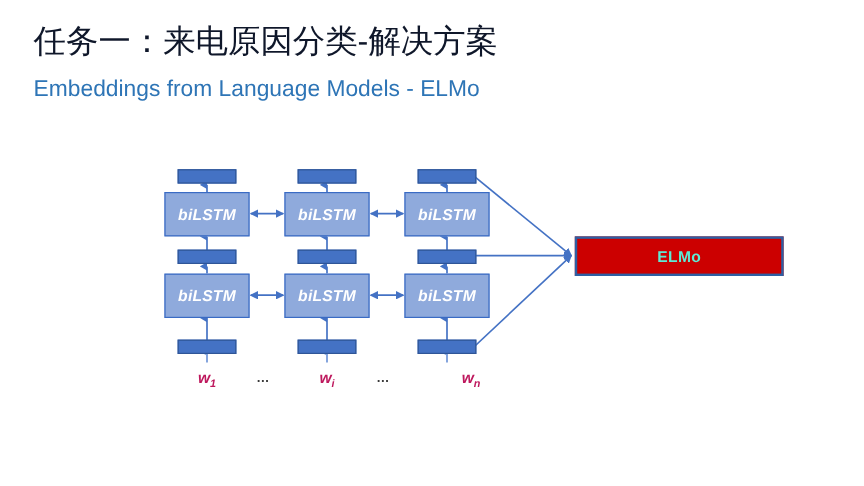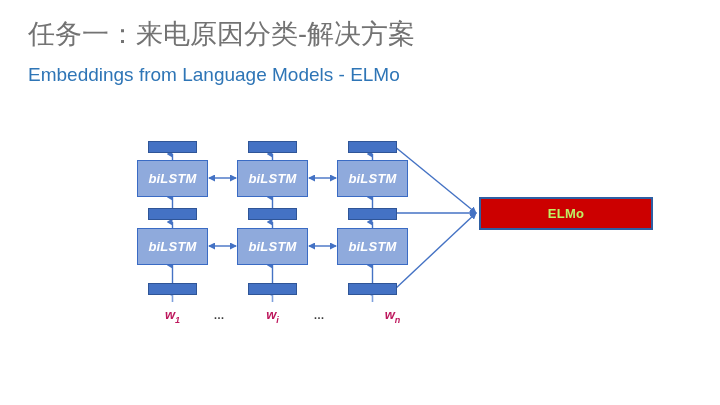--- a/index.html
+++ b/index.html
@@ -23,21 +23,21 @@
     background: #ffffff;
   }
 
   
   #page-title {
     position: absolute;
     left: 28px;
     top: 17px;
     font-size: 27px;
     line-height: 34px;
-    color: #737373;
+    color: #0f172a;
     font-family: "Liberation Sans", sans-serif;
     white-space: nowrap;
     letter-spacing: 0px;
   }
   #page-subtitle {
     position: absolute;
     left: 28px;
     top: 63px;
     font-size: 19px;
     line-height: 24px;
@@ -91,21 +91,21 @@
     left: 479px;
     top: 197px;
     width: 174px;
     height: 33px;
     background: #CC0000;
     border: 2px solid #2E5FA3;
     box-sizing: border-box;
     display: flex;
     align-items: center;
     justify-content: center;
-    color: #bef264;
+    color: #5eead4;
     font-size: 13px;
     font-weight: bold;
     font-family: "Liberation Sans", sans-serif;
     letter-spacing: 0.3px;
   }
 
   
   .word-label {
     position: absolute;
     top: 307px;

